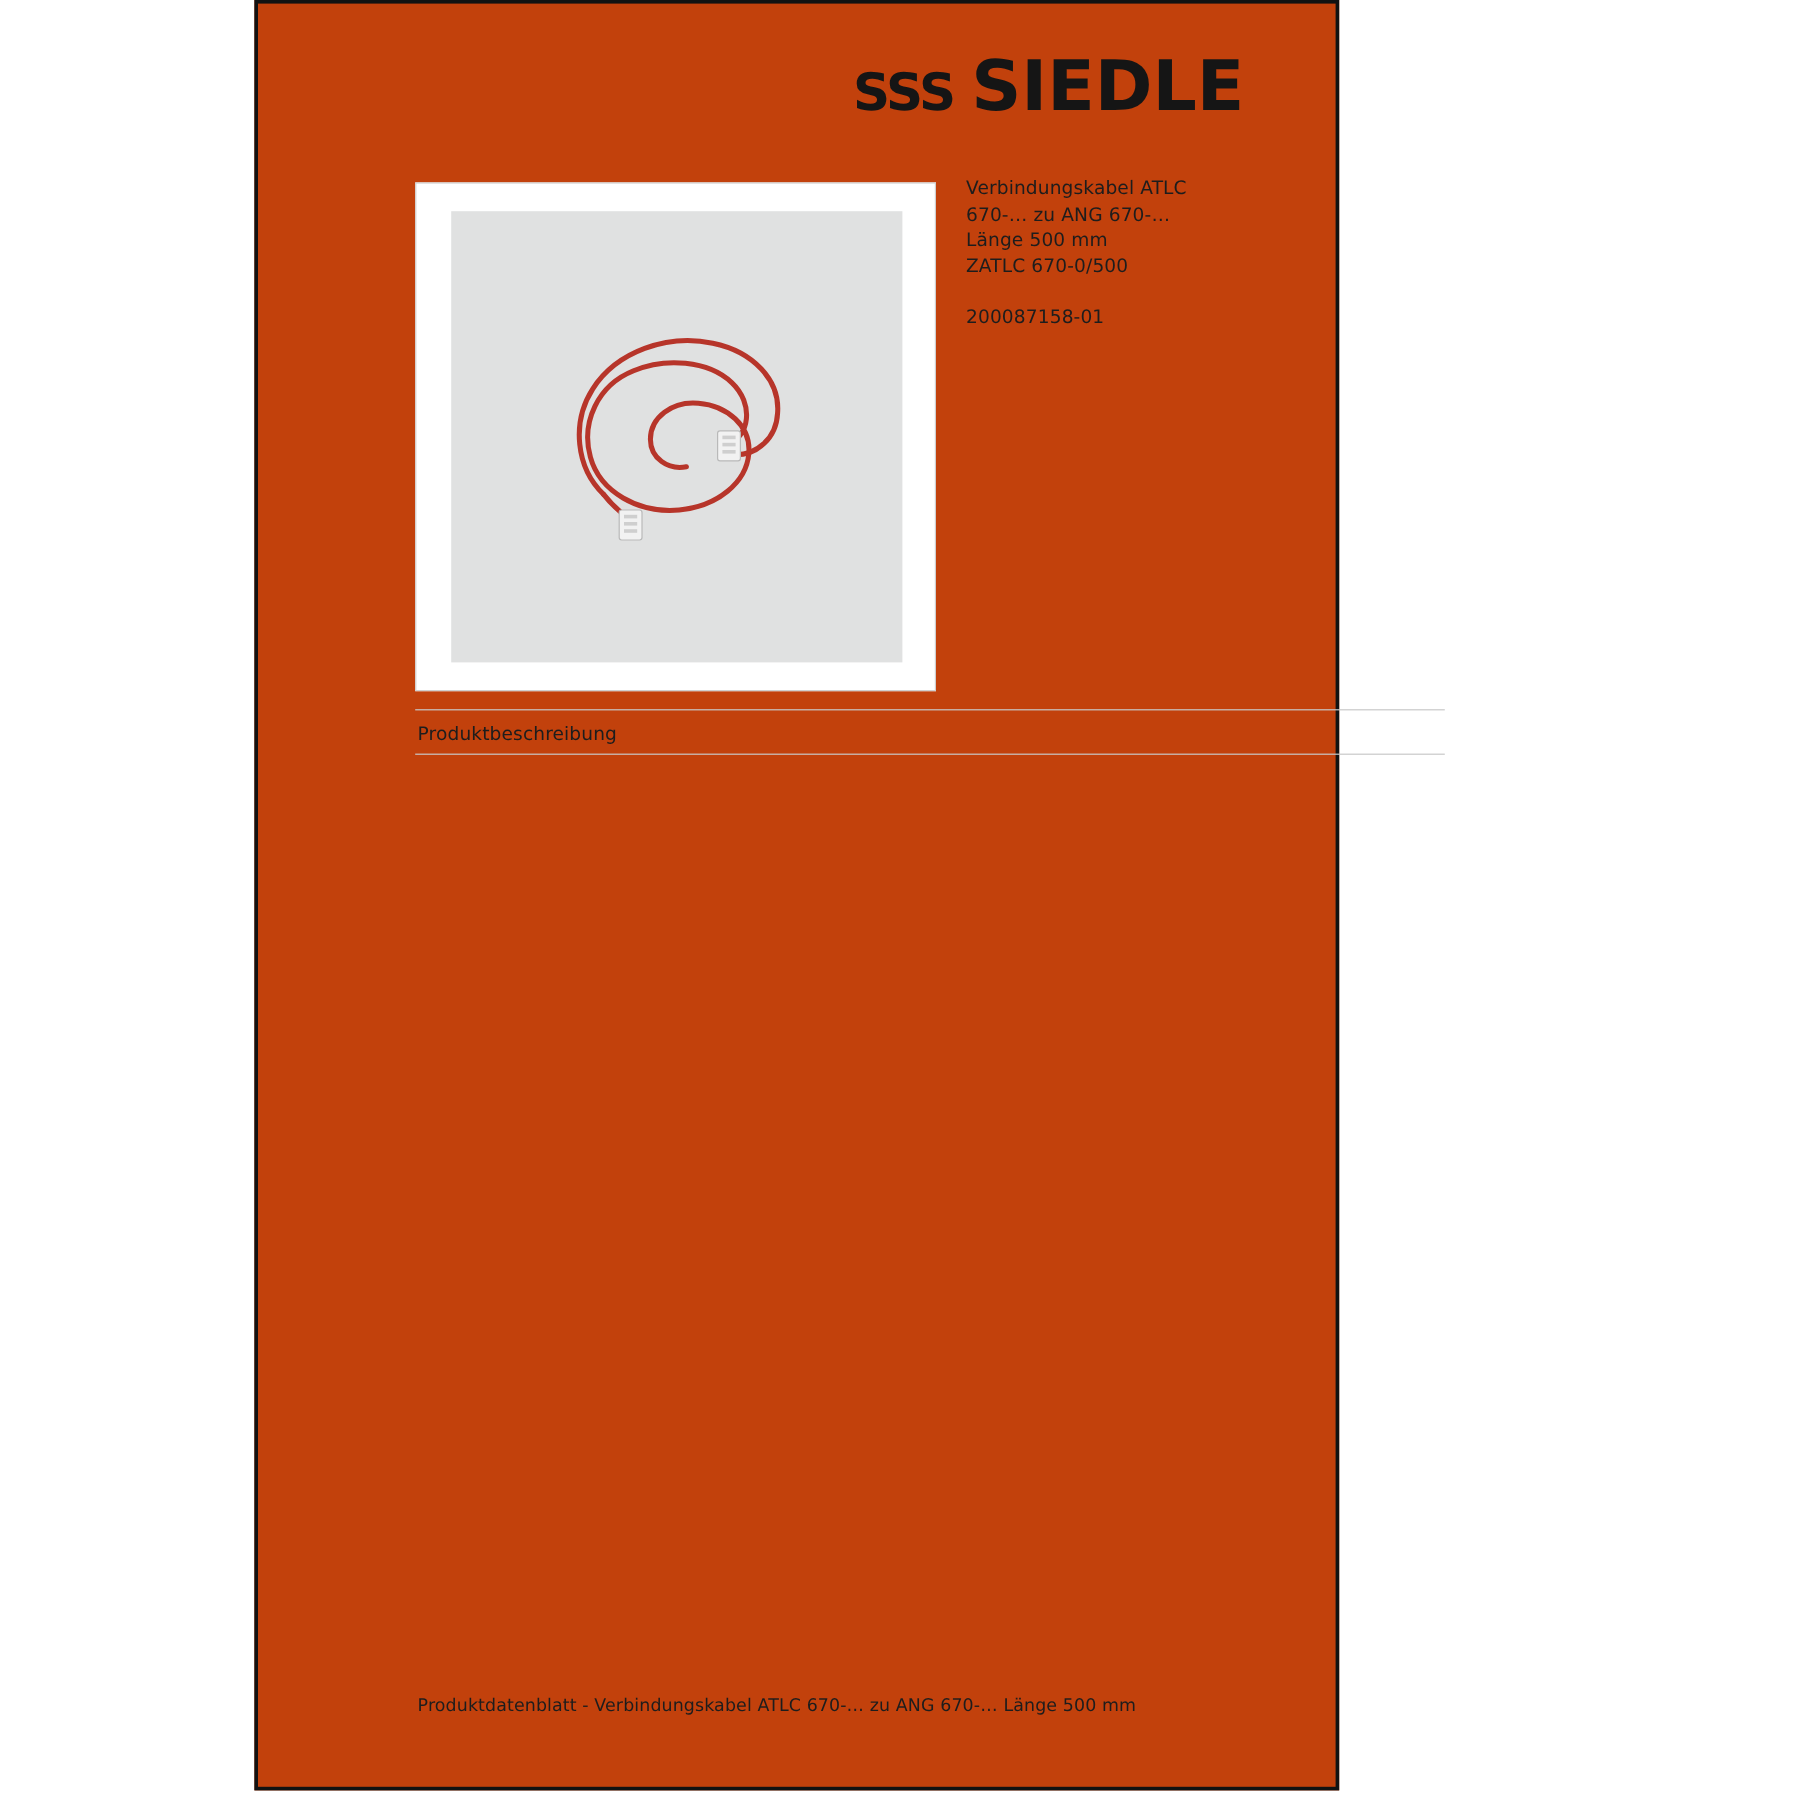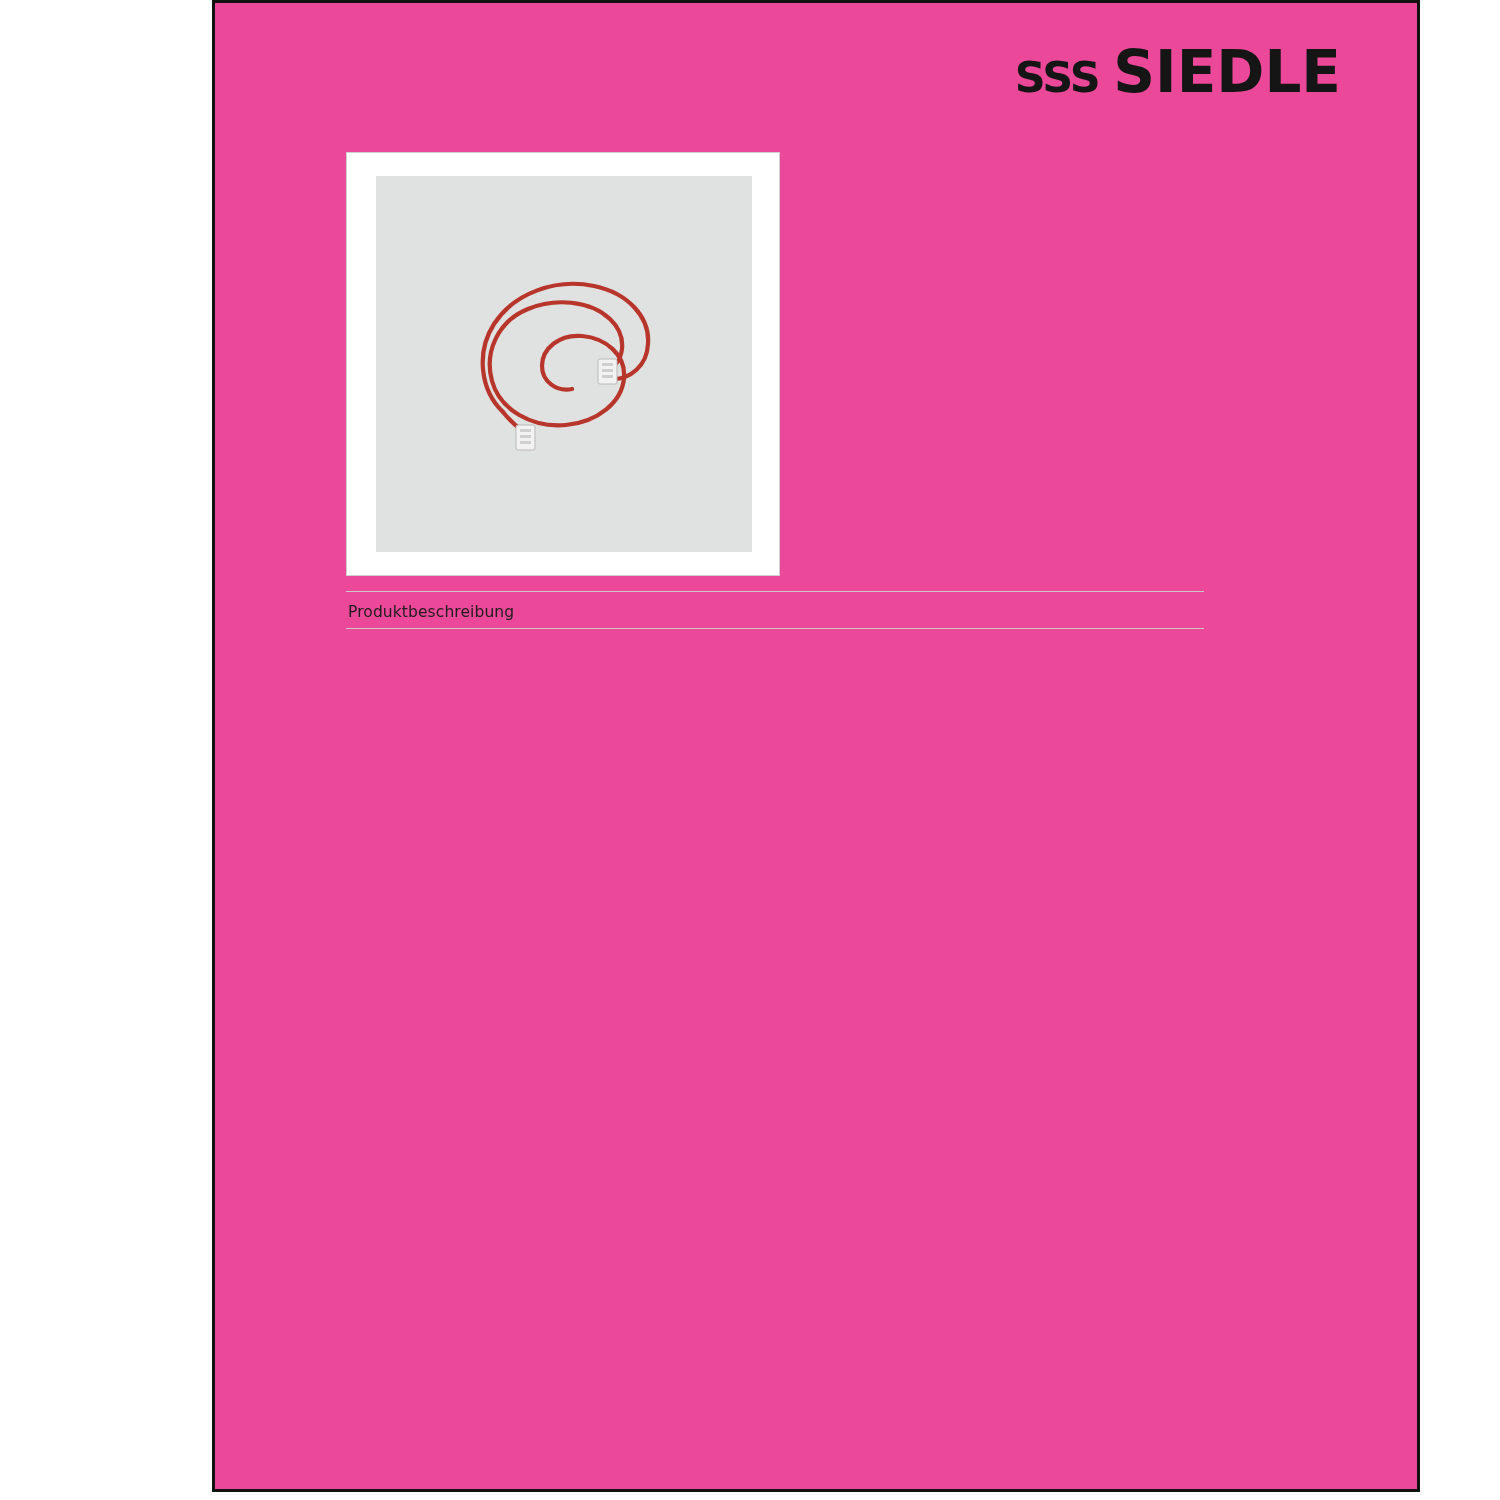--- a/index.html
+++ b/index.html
@@ -11,23 +11,23 @@
     width: 1500px;
     height: 1500px;
     font-family: "DejaVu Sans", "Liberation Sans", sans-serif;
     color: #1a1a1a;
     overflow: hidden;
   }
   .page {
     position: absolute;
     left: 212px;
     top: 0px;
-    width: 1208px;
+    width: 904px;
     height: 1492px;
-    background: #ec4899;
+    background: #c2410c;
     border-left: 3px solid #121212;
     border-right: 3px solid #121212;
     border-top: 3px solid #121212;
     border-bottom: 3px solid #121212;
     box-sizing: border-box;
   }
   .page-inner {
     position: relative;
     width: 100%;
     height: 100%;
@@ -156,20 +156,27 @@
 <body>
 
 <div class="page">
   <div class="page-inner">
 
     <div class="logo">
       <span class="logo-sss">SSS</span>
       <span class="logo-name">SIEDLE</span>
     </div>
 
+    <div class="header-text">
+      <span class="title-line">Verbindungskabel ATLC</span>
+      <span class="title-line">670-… zu ANG 670-…</span>
+      <span class="title-line">Länge 500 mm</span>
+      <span class="title-line">ZATLC 670-0/500</span>
+      <span class="article-no">200087158-01</span>
+    </div>
 
     <div class="image-frame">
       <div class="image-inner">
         <svg class="cable-svg" viewBox="0 0 376 376">
 
           <g fill="none" stroke="#b7352a" stroke-width="4.2" stroke-linecap="round">
             <path d="M 228 196
                      C 250 188, 252 160, 234 143
                      C 214 124, 178 122, 152 133
                      C 122 145, 108 176, 116 205
@@ -201,15 +208,16 @@
             <rect x="144" y="265" width="11" height="3" fill="#cfcfcf"></rect>
           </g>
         </svg>
       </div>
     </div>
 
     <div class="section-rule-top"></div>
     <div class="section-title">Produktbeschreibung</div>
     <div class="section-rule-bottom"></div>
 
+    <div class="footer">Produktdatenblatt - Verbindungskabel ATLC 670-… zu ANG 670-… Länge 500 mm</div>
 
   </div>
 </div>
 
 </body></html>

